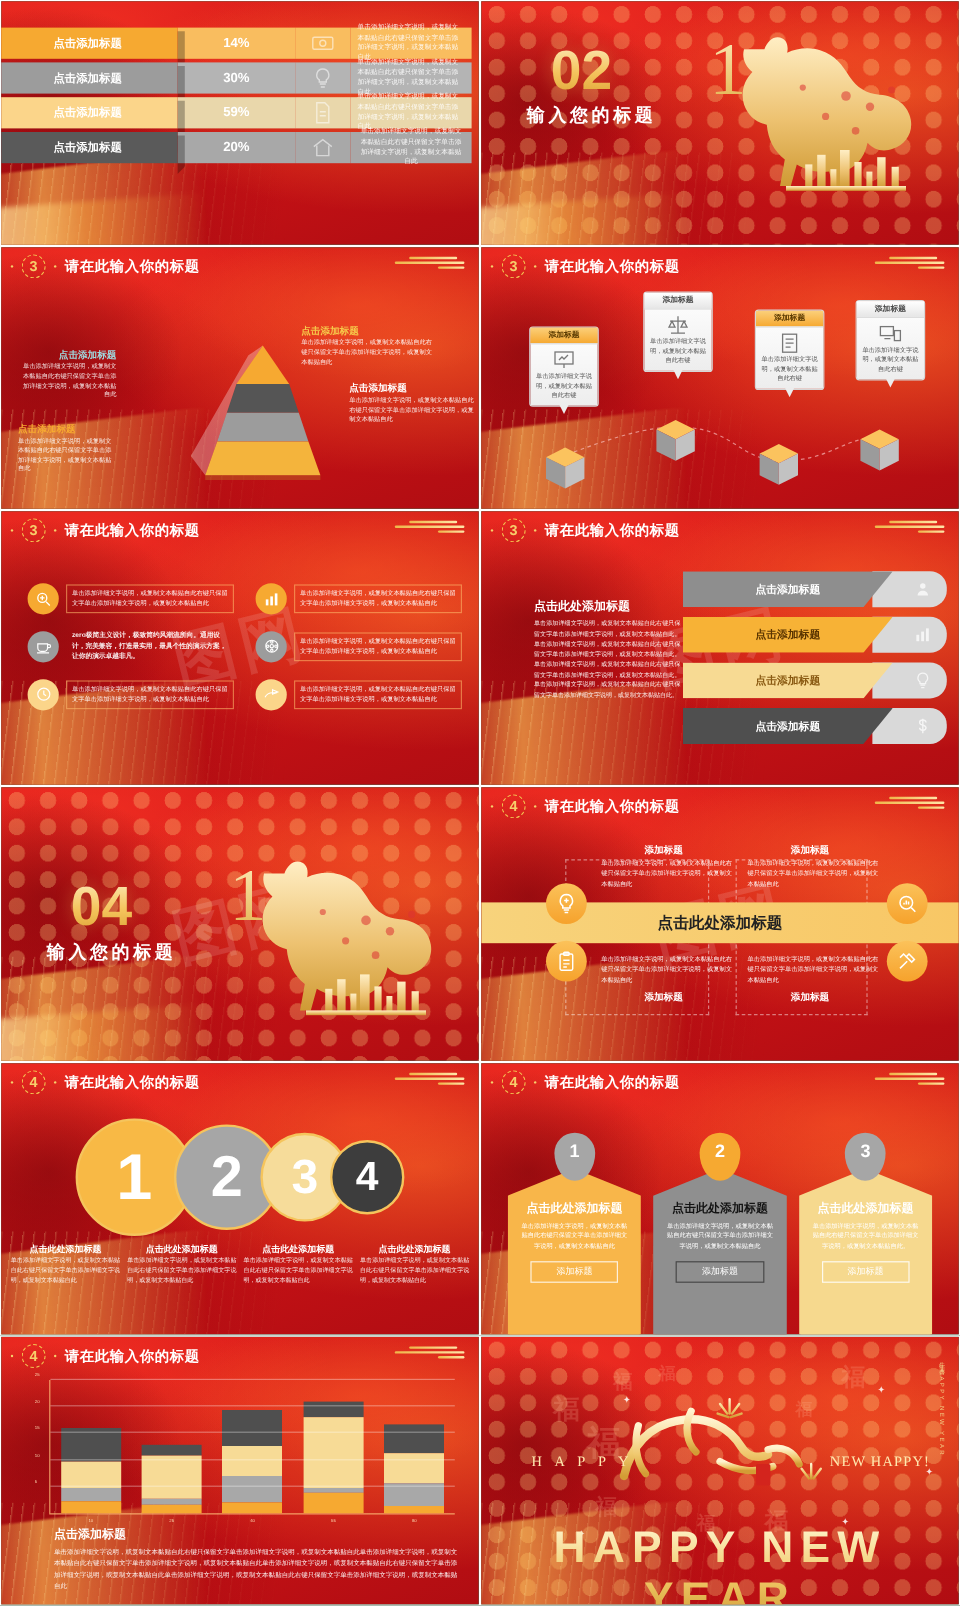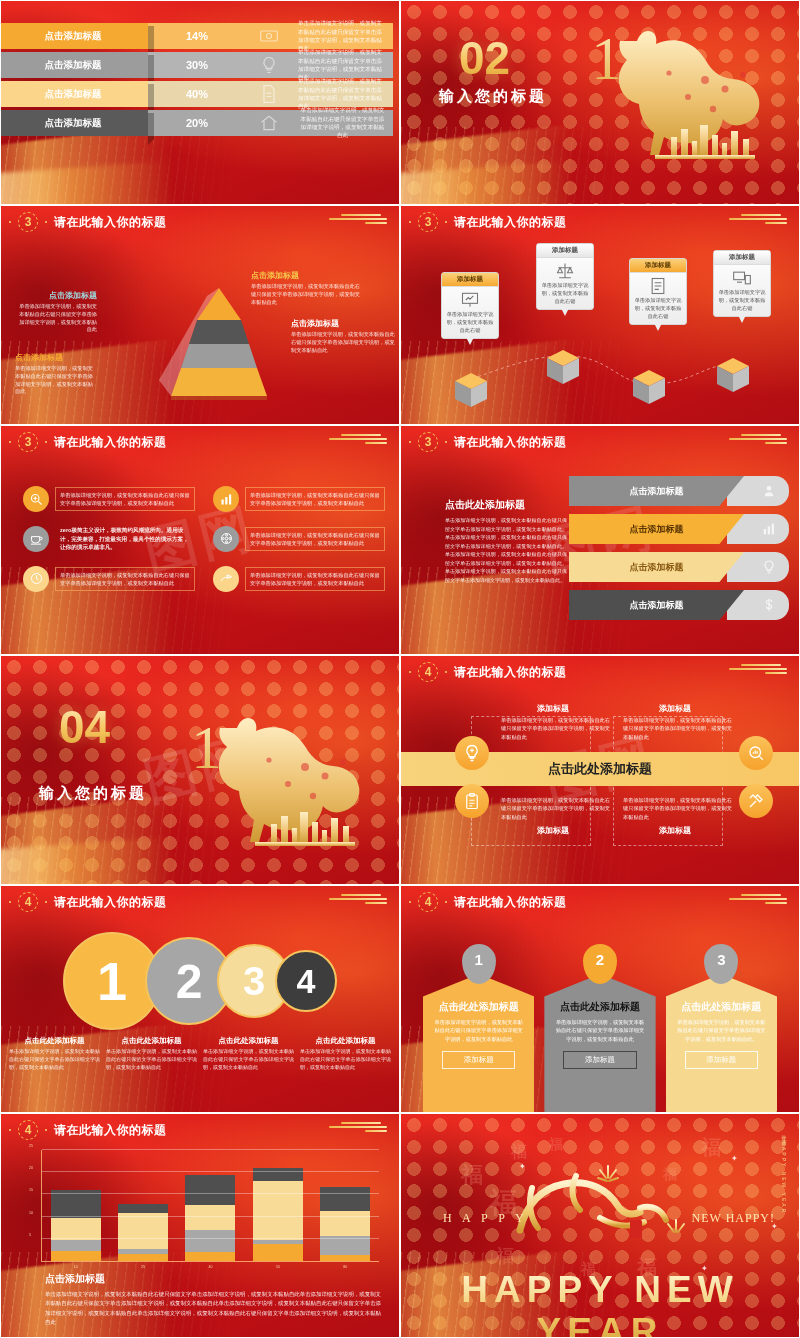--- a/index.html
+++ b/index.html
@@ -188,21 +188,21 @@
         <div class="s1ico c-gy2">
           <svg viewBox="0 0 24 24" fill="none" stroke="#fff" stroke-width="1.4">
               <path d="M9 18h6M10 21h4M12 3a6 6 0 0 0-3.5 10.9V16h7v-2.1A6 6 0 0 0 12 3z"></path>
             </svg>
         </div>
         <div class="s1txt c-gy2">单击添加详细文字说明，或复制文本黏贴自此右键只保留文字单击添加详细文字说明，或复制文本黏贴自此</div>
       </div>
 
       <div class="s1row">
         <div class="s1lab c-lt">点击添加标题</div>
-        <div class="s1pct c-lt2">40%</div>
+        <div class="s1pct c-lt2">59%</div>
         <div class="s1ico c-lt2">
           <svg viewBox="0 0 24 24" fill="none" stroke="#fff" stroke-width="1.4">
               <path d="M6 2h8l4 4v16H6z"></path>
               <path d="M9 11h6M9 15h6"></path>
             </svg>
         </div>
         <div class="s1txt c-lt2">单击添加详细文字说明，或复制文本黏贴自此右键只保留文字单击添加详细文字说明，或复制文本黏贴自此</div>
       </div>
 
       <div class="s1row">
@@ -540,21 +540,21 @@
     </div>
   </div>
 
   <div class="slide">
     <div class="bg"></div>
     <div class="confetti"></div>
     <div class="swoosh"></div>
     <div class="swoosh2"></div>
     <div class="goldlines"></div>
     <div class="wm">图网</div>
-    <div class="sec-num" style="top:44px">04</div>
+    <div class="sec-num" style="top:72px">04</div>
     <div class="sec-ttl" style="top:128px">输入您的标题</div>
     <div class="sec-one" style="top:56px">1</div>
     <div class="ox" style="top:48px">
       <svg viewBox="0 0 200 150" width="200" height="150">
         <defs>
             <linearGradient id="gox2" x1="0" y1="0" x2="0" y2="1">
           <stop offset="0%" stop-color="#ffeec4"></stop>
               <stop offset="55%" stop-color="#edc271"></stop>
               <stop offset="100%" stop-color="#cf9a34"></stop>
         </linearGradient>

